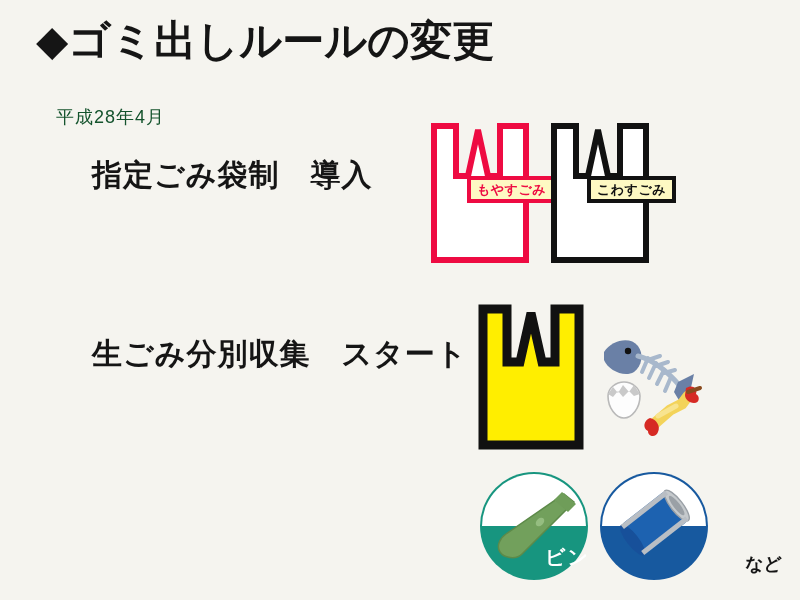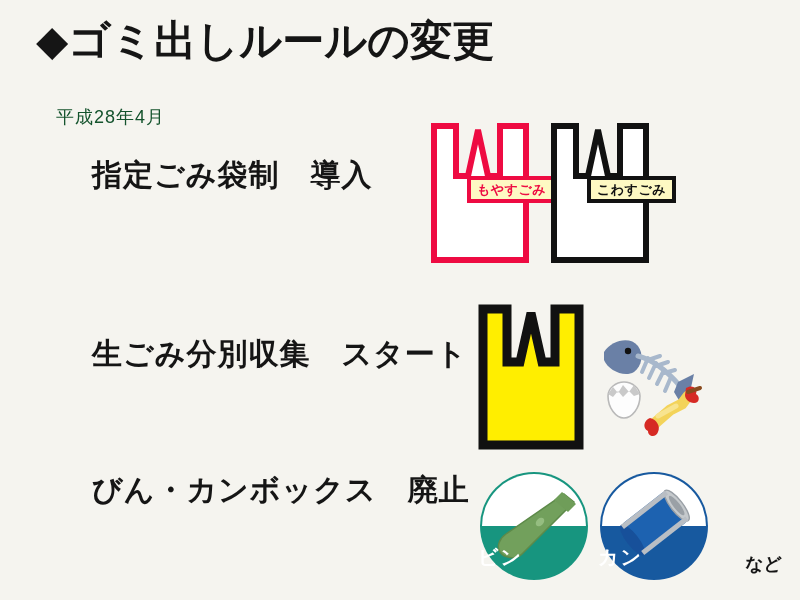--- a/index.html
+++ b/index.html
@@ -119,21 +119,21 @@
     width: 112px;
     height: 112px;
   }
   .badge svg { display: block; }
   .badge-bin { left: 478px; top: 470px; }
   .badge-kan { left: 598px; top: 470px; }
 
   .badge-text {
     position: absolute;
     width: 112px;
-    text-align: left;
+    text-align: right;
     top: 74px;
     font-size: 20px;
     font-weight: bold;
     color: #ffffff;
     letter-spacing: 2px;
     pointer-events: none;
   }
 </style>
 </head>
 <body>
@@ -194,21 +194,20 @@
       <g>
         <path d="M56 94 L72 80 L84 74 L90 66" stroke="#f3d35a" stroke-width="11" fill="none" stroke-linecap="round"></path>
         <path d="M60 86 L78 76" stroke="#f8e48f" stroke-width="5" fill="none" stroke-linecap="round"></path>
         <path d="M88 58 C94 54 100 58 98 64 C102 66 102 73 96 73 C91 73 87 69 87 65 Z" fill="#d62a24"></path>
         <path d="M52 88 C46 90 44 98 50 101 C50 107 58 108 60 102 C63 96 58 89 52 88 Z" fill="#d62a24"></path>
         <path d="M90 62 L102 58" stroke="#8a4b1e" stroke-width="4" stroke-linecap="round"></path>
       </g>
     </svg>
   </div>
 
-  <div class="main-line line-3">びん・カンボックス　廃止</div>
 
   <div class="badge badge-bin">
     <svg width="112" height="112" viewBox="0 0 112 112" aria-hidden="true">
       <circle cx="56" cy="56" r="54" fill="#17957f"></circle>
       <path d="M4 56 A52 52 0 0 1 108 56 Z" fill="#ffffff"></path>
       <g>
         <path d="M86 24 L96 32 L44 84 C38 90 26 88 22 82 C18 76 22 68 28 64 Z" fill="#72a05c" stroke="#5d8a49" stroke-width="1.5"></path>
         <path d="M84 22 L98 34 L90 42 L76 30 Z" fill="#6f9d59"></path>
         <ellipse cx="62" cy="52" rx="5" ry="3.4" fill="#95bd80" transform="rotate(-45 62 52)"></ellipse>
       </g>
@@ -222,18 +221,17 @@
       <path d="M4 56 A52 52 0 0 1 108 56 Z" fill="#ffffff"></path>
       <g transform="rotate(-38 56 52)">
         <rect x="28" y="34" width="56" height="38" rx="4" fill="#1d62b0"></rect>
         <ellipse cx="84" cy="53" rx="6" ry="19" fill="#c5c9cc" stroke="#9aa0a6" stroke-width="1.4"></ellipse>
         <ellipse cx="84" cy="53" rx="3.2" ry="12" fill="#9aa0a6"></ellipse>
         <ellipse cx="28" cy="53" rx="6" ry="19" fill="#17509a"></ellipse>
         <rect x="28" y="34" width="56" height="5" fill="#b9bec4"></rect>
         <rect x="28" y="67" width="56" height="5" fill="#b9bec4"></rect>
       </g>
     </svg>
-    <div class="badge-text">カン</div>
   </div>
 
   <div class="nado">など</div>
 
 </div>
 
 </body></html>

